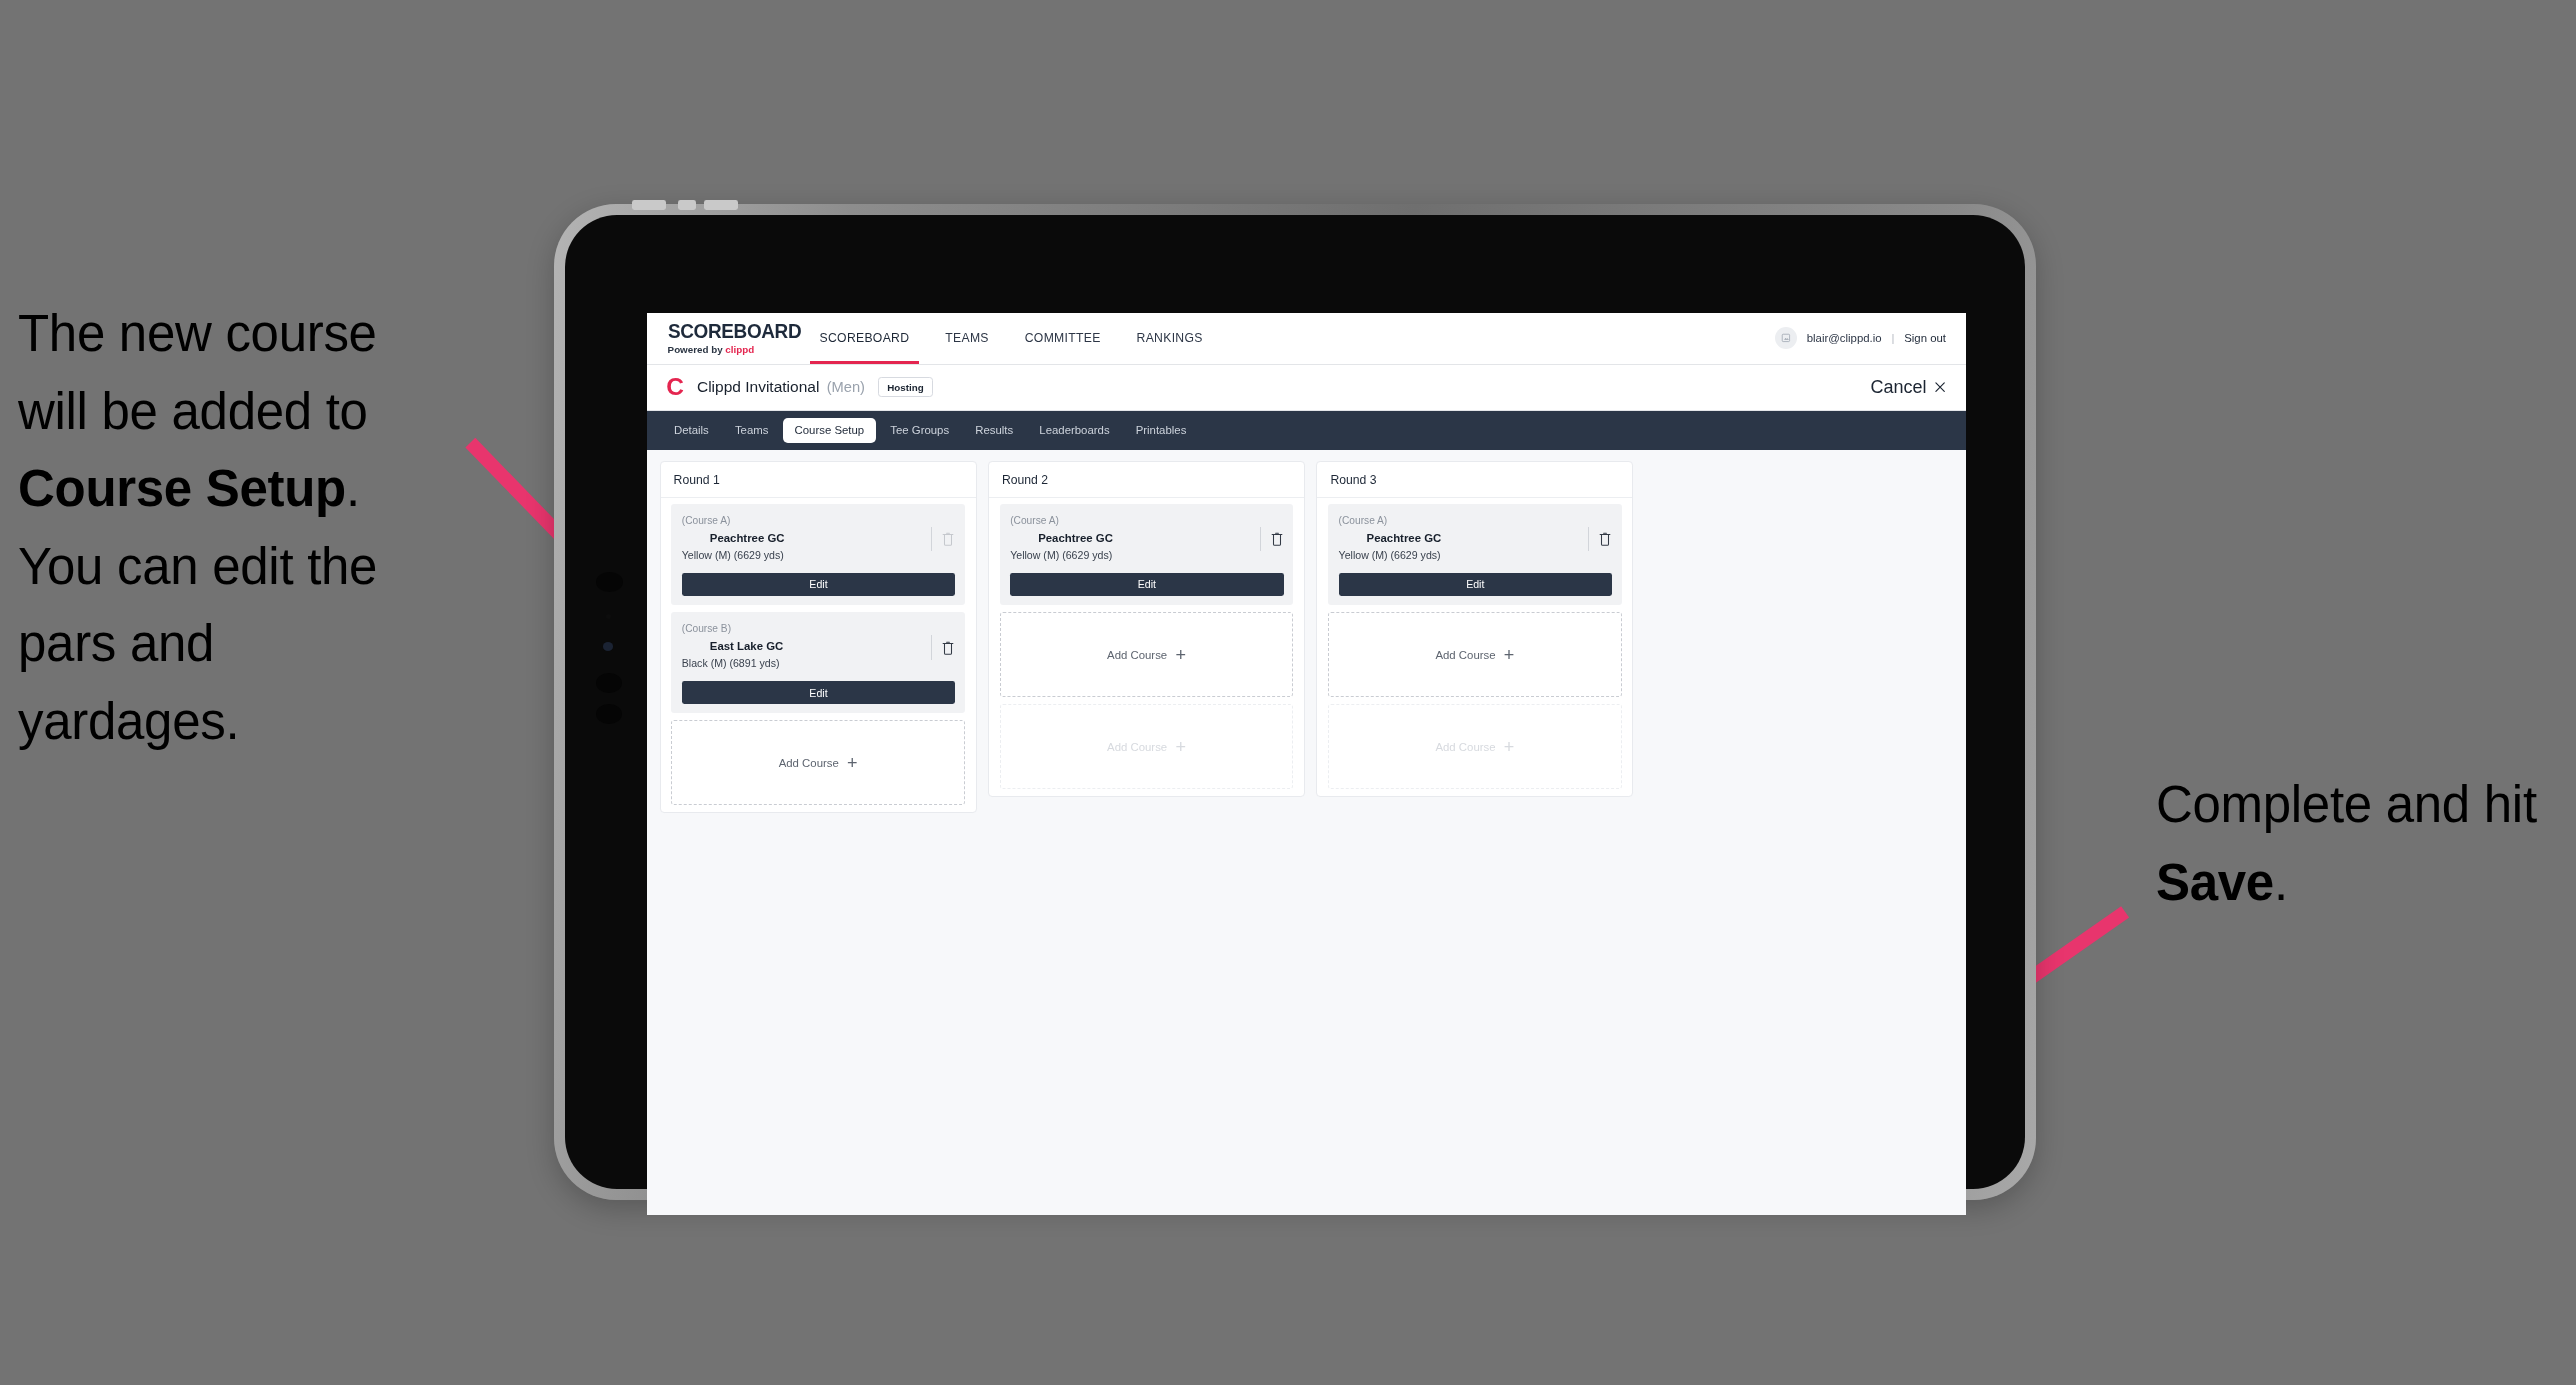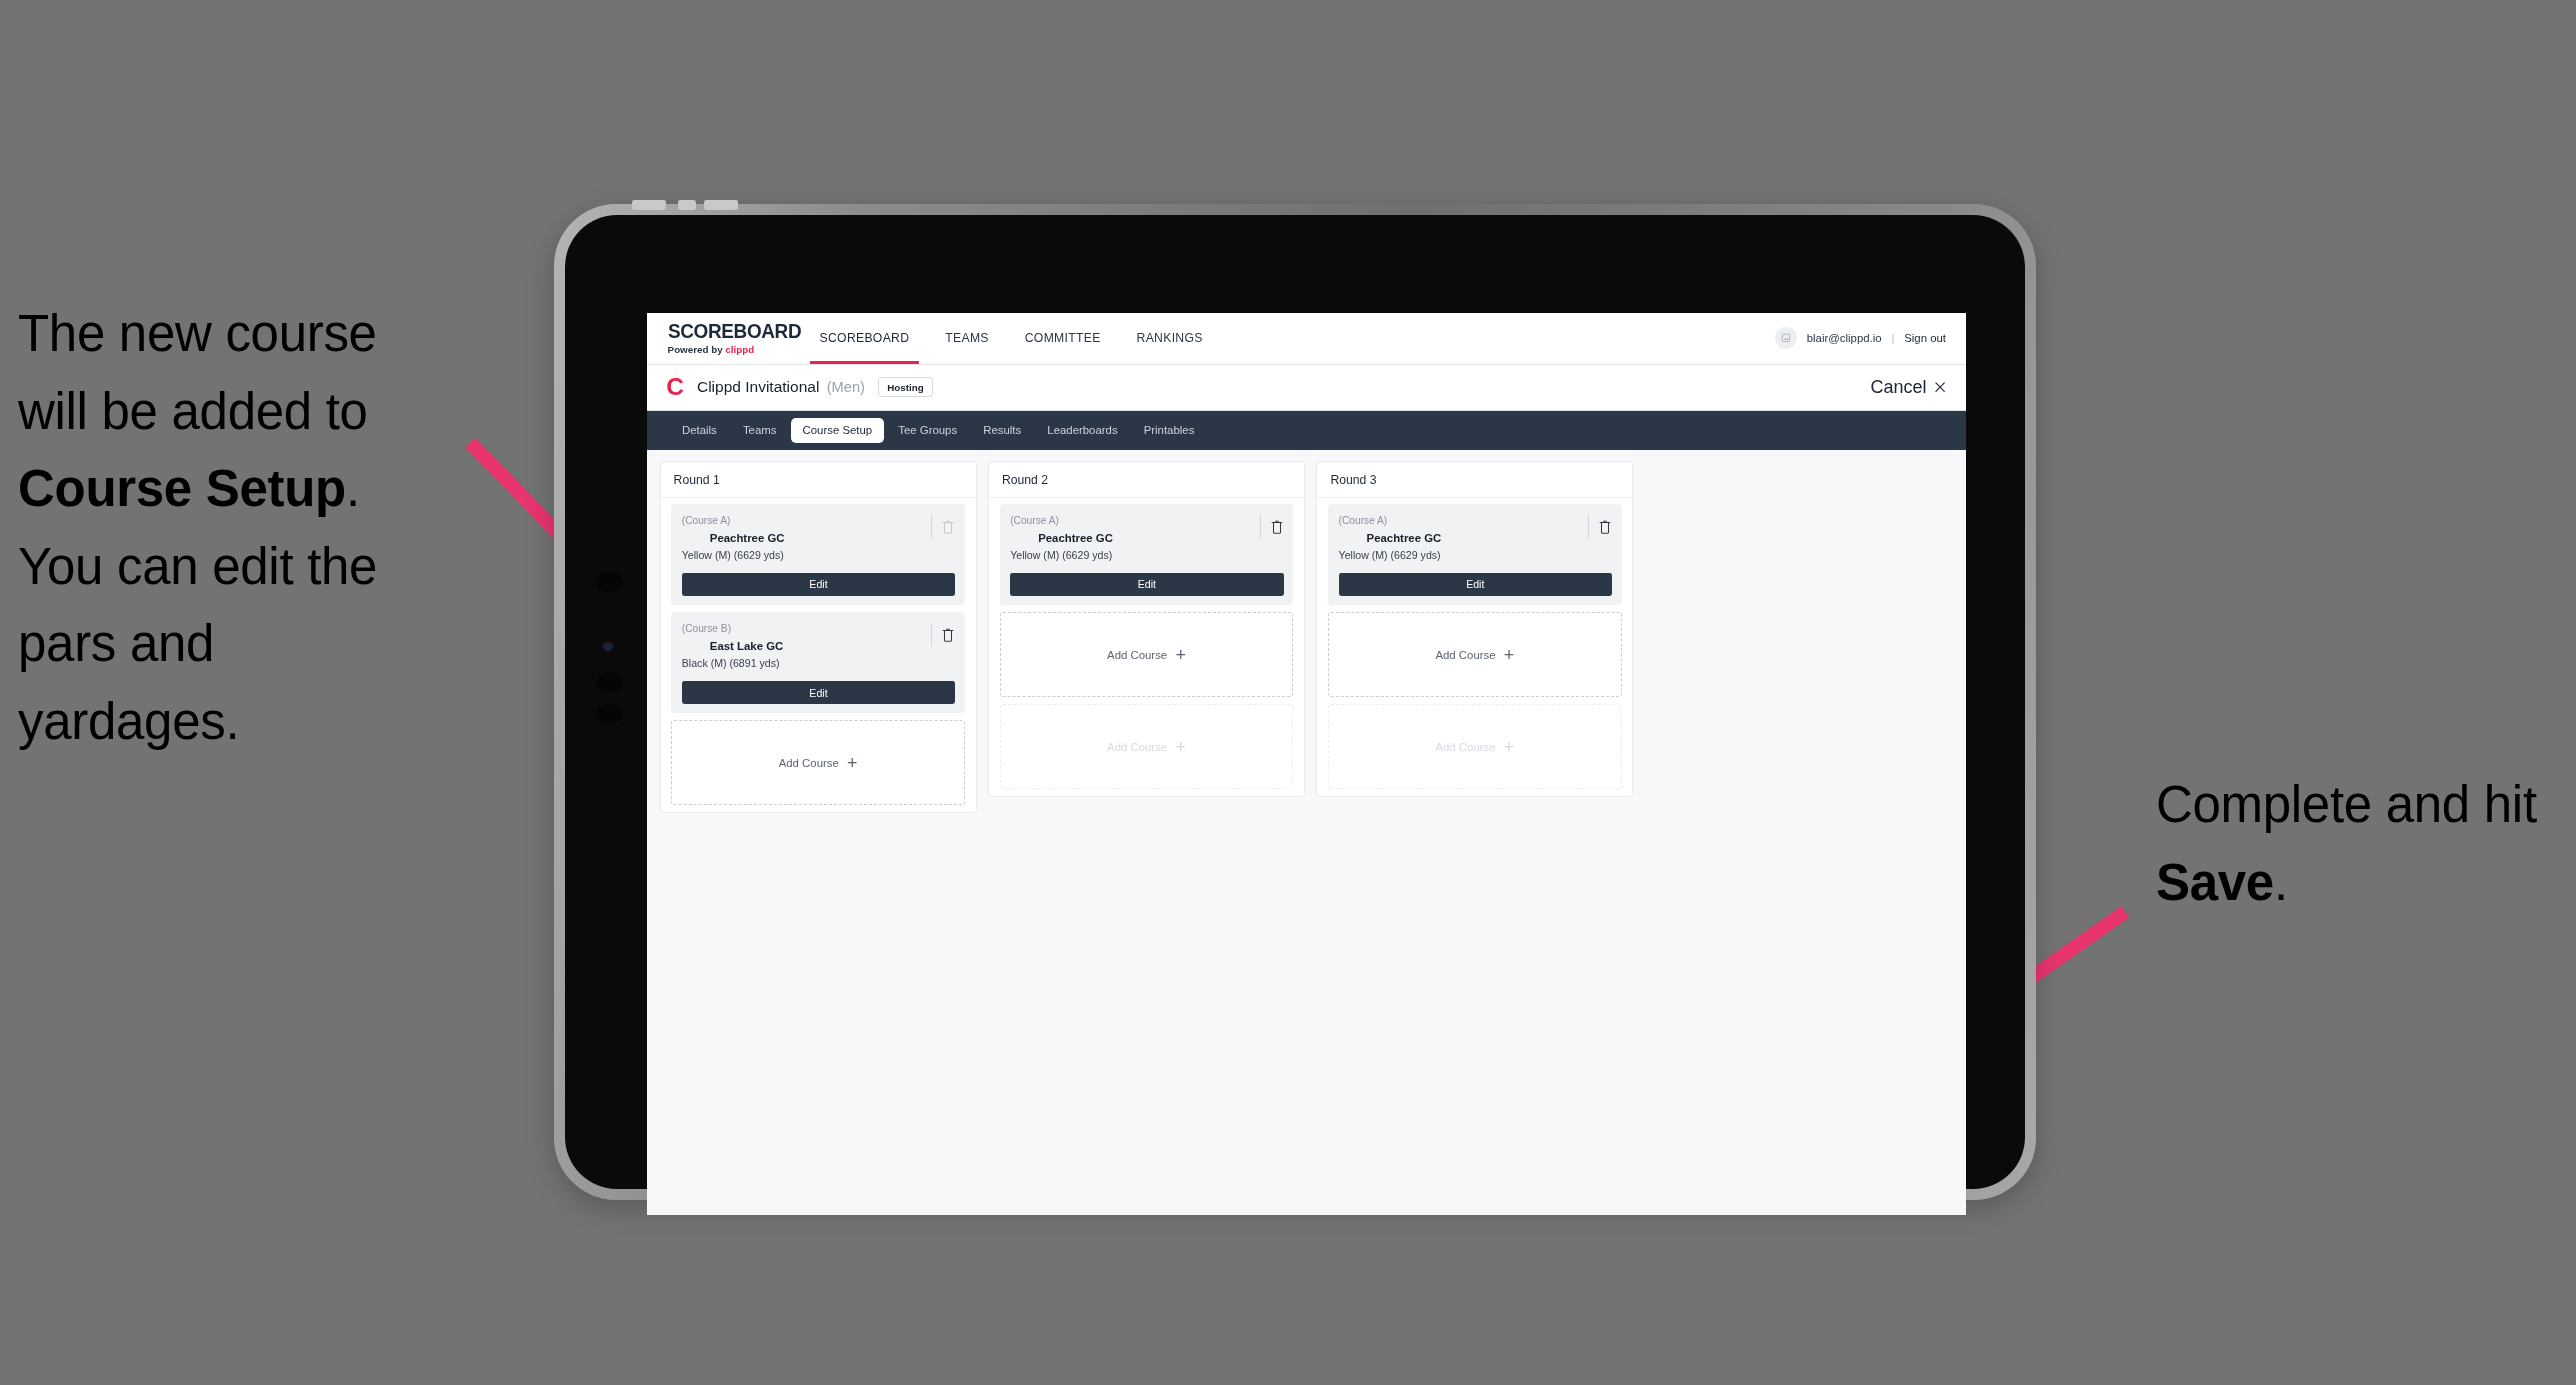--- a/index.html
+++ b/index.html
@@ -130,21 +130,21 @@
   }
   .t-cancel {
     margin-left:auto; display:flex; align-items:center; gap:7.3px;
     font-size:18px; color:#1c2532; cursor:pointer;
   }
   .x-glyph { font-size: 14px; line-height:1; }
 
   
   .tabs {
     height: 39px; flex: 0 0 39px; background:#2b3647;
-    display:flex; align-items:center; padding-left: 24px; gap: 3.3px;
+    display:flex; align-items:center; padding-left: 16px; gap: 3.3px;
   }
   .tab {
     font-size: 11.4px; color:#cdd3dc; padding: 6.5px 11.4px; border-radius:4.9px; cursor:pointer;
   }
   .tab.active { background:#fff; color:#1d2736; font-weight:400; }
 
   
   .content {
     flex: 1 1 auto; background:#f7f8fa; padding: 11.4px 13px 0 13px;
     display:flex; gap: 11.4px; align-items:flex-start;
@@ -155,21 +155,21 @@
   }
   .round-head {
     padding: 11.4px 13px 9.8px 13px; font-size:12.2px; color:#1d2736; font-weight:400;
     border-bottom:0.8px solid #eceef1;
   }
   .round-body { padding: 5.7px 10.6px 0 10.6px; display:flex; flex-direction:column; gap: 7.3px; }
 
   .course-card {
     background:#f1f2f4; border-radius:3.3px; padding: 9px 9.8px 9px 10.6px; position:relative;
   }
-  .cc-top { display:flex; align-items:flex-start; }
+  .cc-top { display:flex; align-items:center; }
   .cc-text { flex: 1 1 auto; }
   .cc-label { font-size:10.2px; color:#8b929c; line-height:1.55; }
   .cc-name  { font-size:11.4px; color:#171f2b; font-weight:700; line-height:1.6;padding-left:28px; }
   .cc-tee   { font-size:10.6px; color:#3a424e; line-height:1.6; }
   .cc-tools { display:flex; align-items:center; gap:9px; padding-top:1.6px; }
   .cc-divider { width:0.8px; height:24.5px; background:#d2d5da; }
   .trash { width:14px; height:15.5px; cursor:pointer; }
   .trash.dim { opacity:.32; }
   .edit-btn {
     margin-top: 9px; height: 23px; background:#2b3647; border-radius:2.4px;

